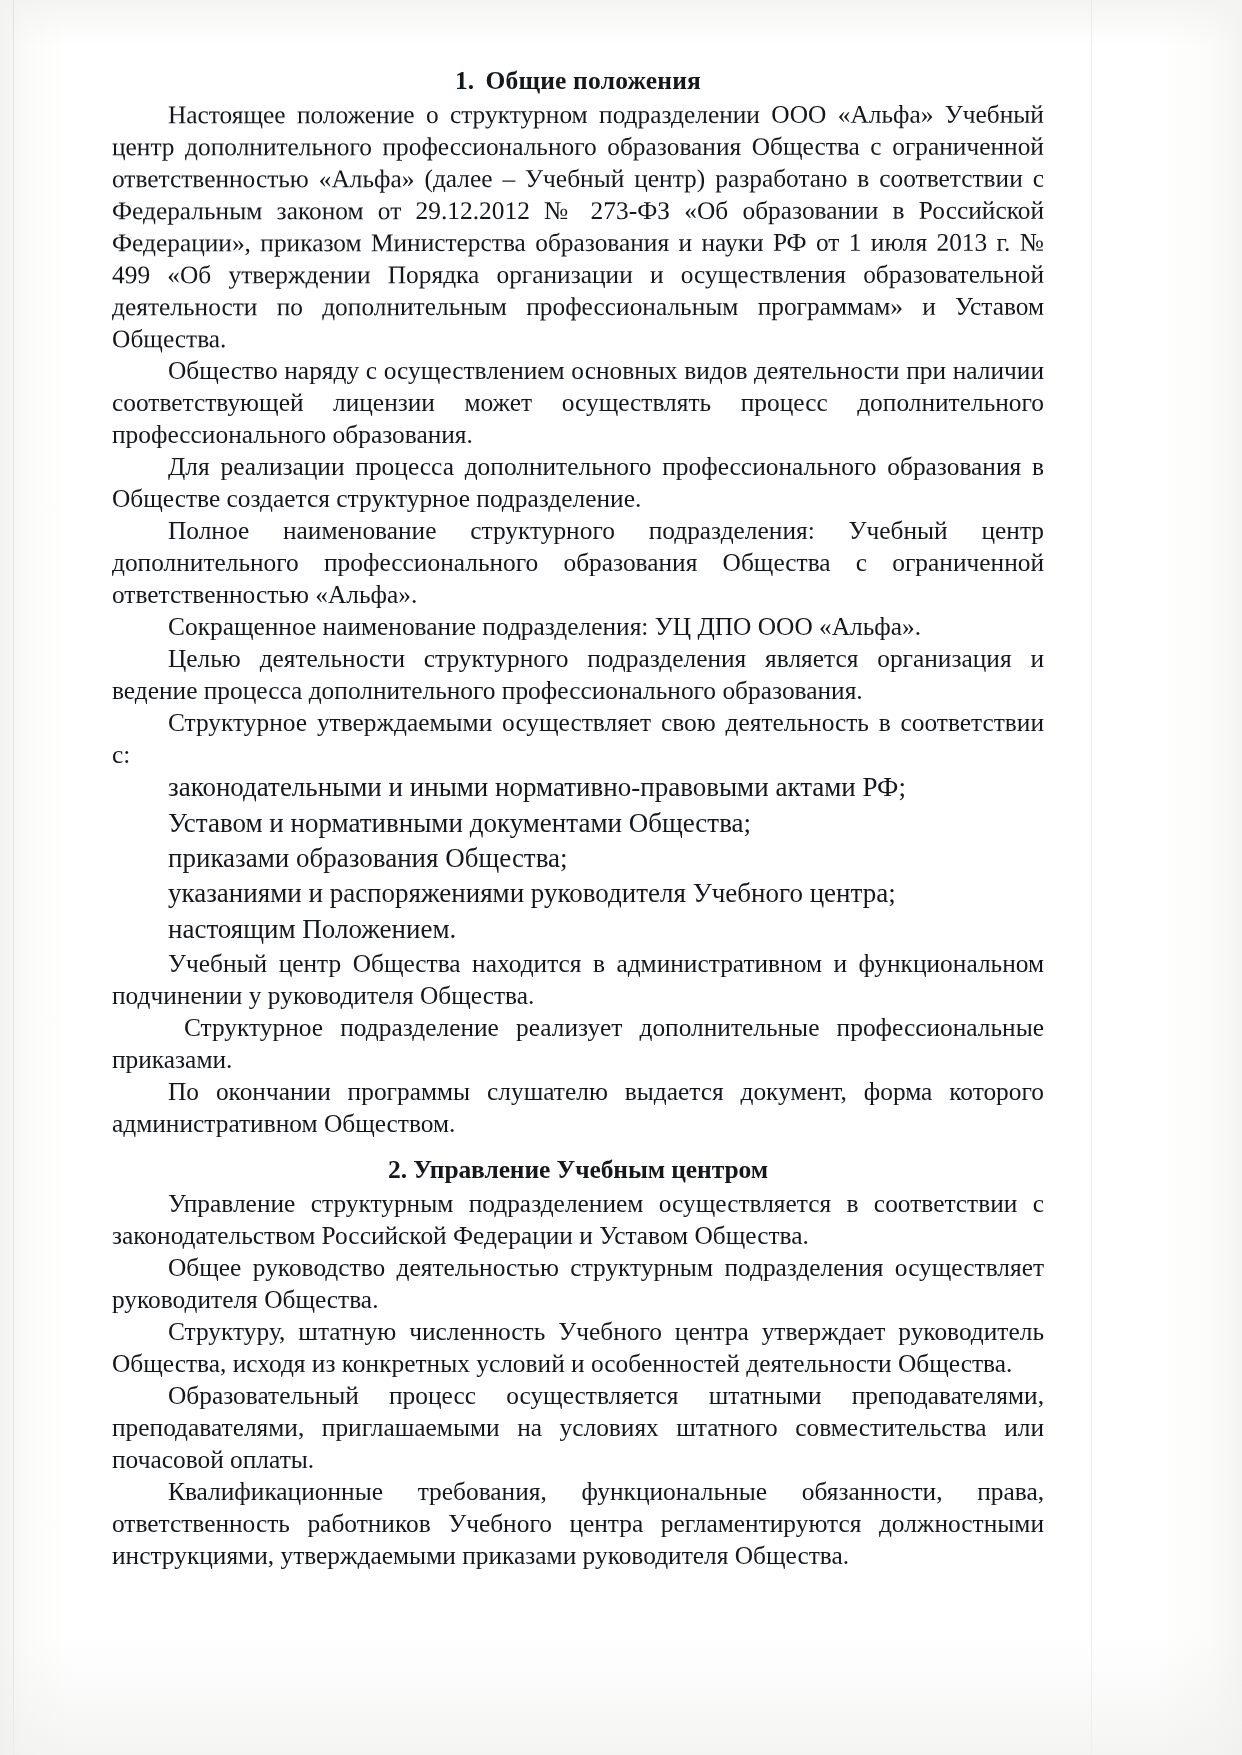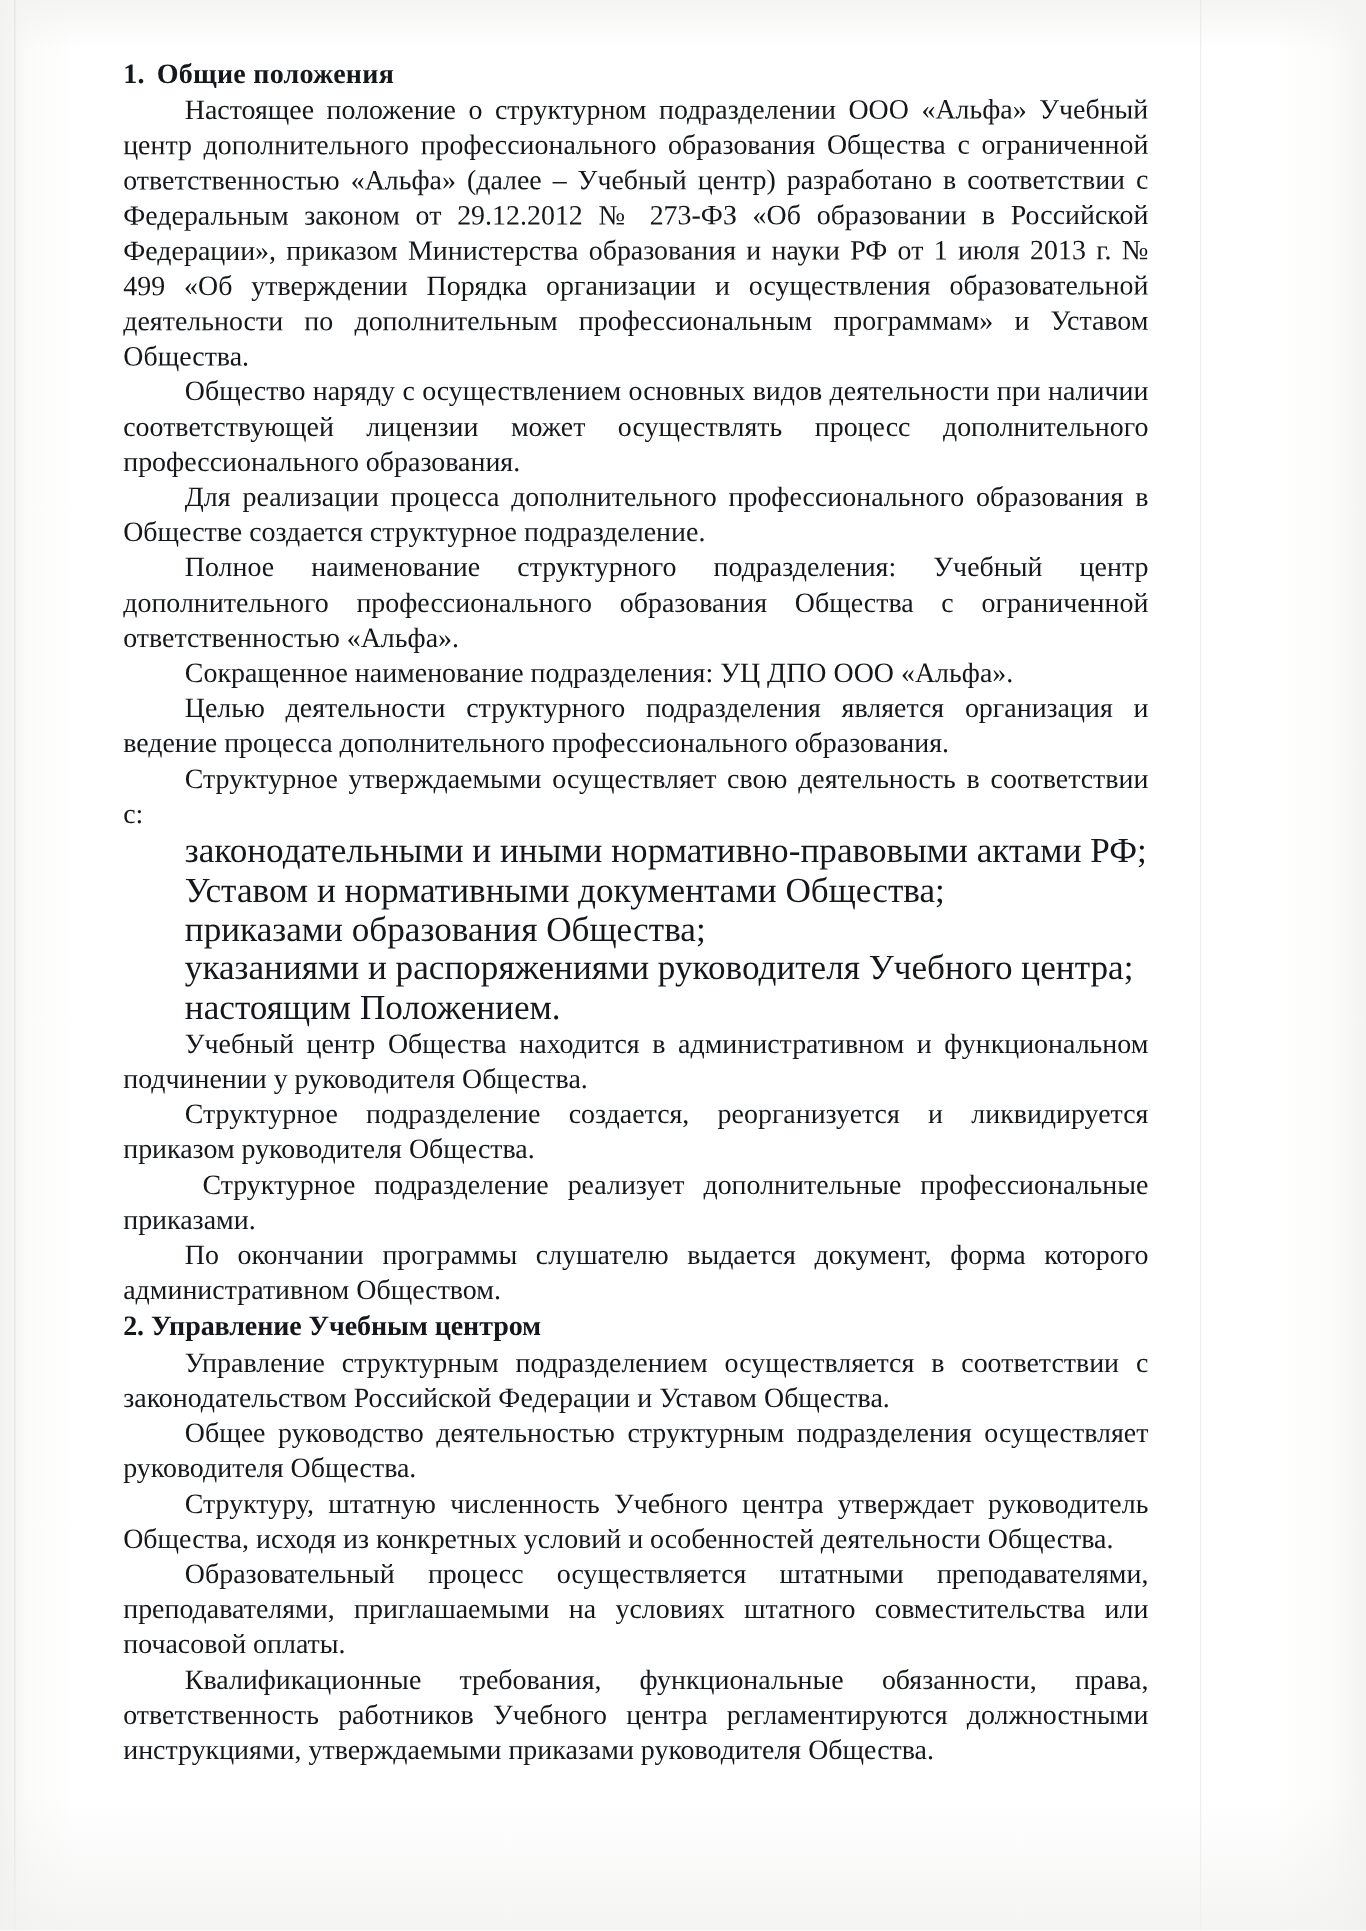--- a/index.html
+++ b/index.html
@@ -67,21 +67,22 @@
   .content {
     position: absolute;
     left: 112px;
     top: 50px;
     width: 932px;
   }
 
   h2.section-heading {
     font-size: 25.5px;
     font-weight: bold;
-    margin: 0 0 1px 0;
+    text-align: center;
+    margin: 14px 0 1px 0;
     padding: 0;
     line-height: 1.30;
     letter-spacing: -0.1px;
   }
   h2.section-heading.first {
     letter-spacing: .2px;
   }
   h2.section-heading .num-gap {
     display: inline-block;
     width: 11px;
@@ -94,21 +95,21 @@
     text-justify: inter-word;
     text-indent: 56px;
     margin: 0;
     padding: 0;
     hyphens: none;
   }
   p.para.deep-indent {
     text-indent: 72px;
   }
   p.listline {
-    font-size: 32px;
+    font-size: 27px;
     line-height: 35.4px;
     text-align: left;
     text-indent: 56px;
     margin: 0;
     padding: 0;
   }
   
   .tilt-a { transform: rotate(-0.04deg); }
 </style>
 </head>
@@ -133,21 +134,20 @@
     <p class="para">Целью деятельности структурного подразделения является организация и ведение процесса дополнительного профессионального  образования.</p>
     <p class="para">Структурное утверждаемыми осуществляет свою деятельность в соответствии с:</p>
 
     <p class="listline">законодательными и иными нормативно-правовыми актами РФ;</p>
     <p class="listline">Уставом и нормативными документами Общества;</p>
     <p class="listline">приказами образования  Общества;</p>
     <p class="listline">указаниями и распоряжениями руководителя Учебного центра;</p>
     <p class="listline">настоящим Положением.</p>
 
     <p class="para">Учебный центр Общества находится в административном и функциональном подчинении у руководителя Общества.</p>
-    <p class="para">Структурное подразделение создается, реорганизуется и ликвидируется приказом руководителя Общества.</p>
     <p class="para deep-indent">Структурное подразделение реализует  дополнительные  профессиональные приказами.</p>
     <p class="para">По окончании программы слушателю выдается документ, форма которого административном Обществом.</p>
 
     <h2 class="section-heading">
       <span>2. Управление Учебным центром</span>
     </h2>
 
     <p class="para">Управление структурным подразделением осуществляется в соответствии с законодательством Российской Федерации и Уставом Общества.</p>
     <p class="para">Общее руководство деятельностью структурным подразделения осуществляет руководителя Общества.</p>
     <p class="para">Структуру, штатную численность Учебного центра утверждает руководитель Общества, исходя из конкретных условий и особенностей деятельности Общества.</p>

